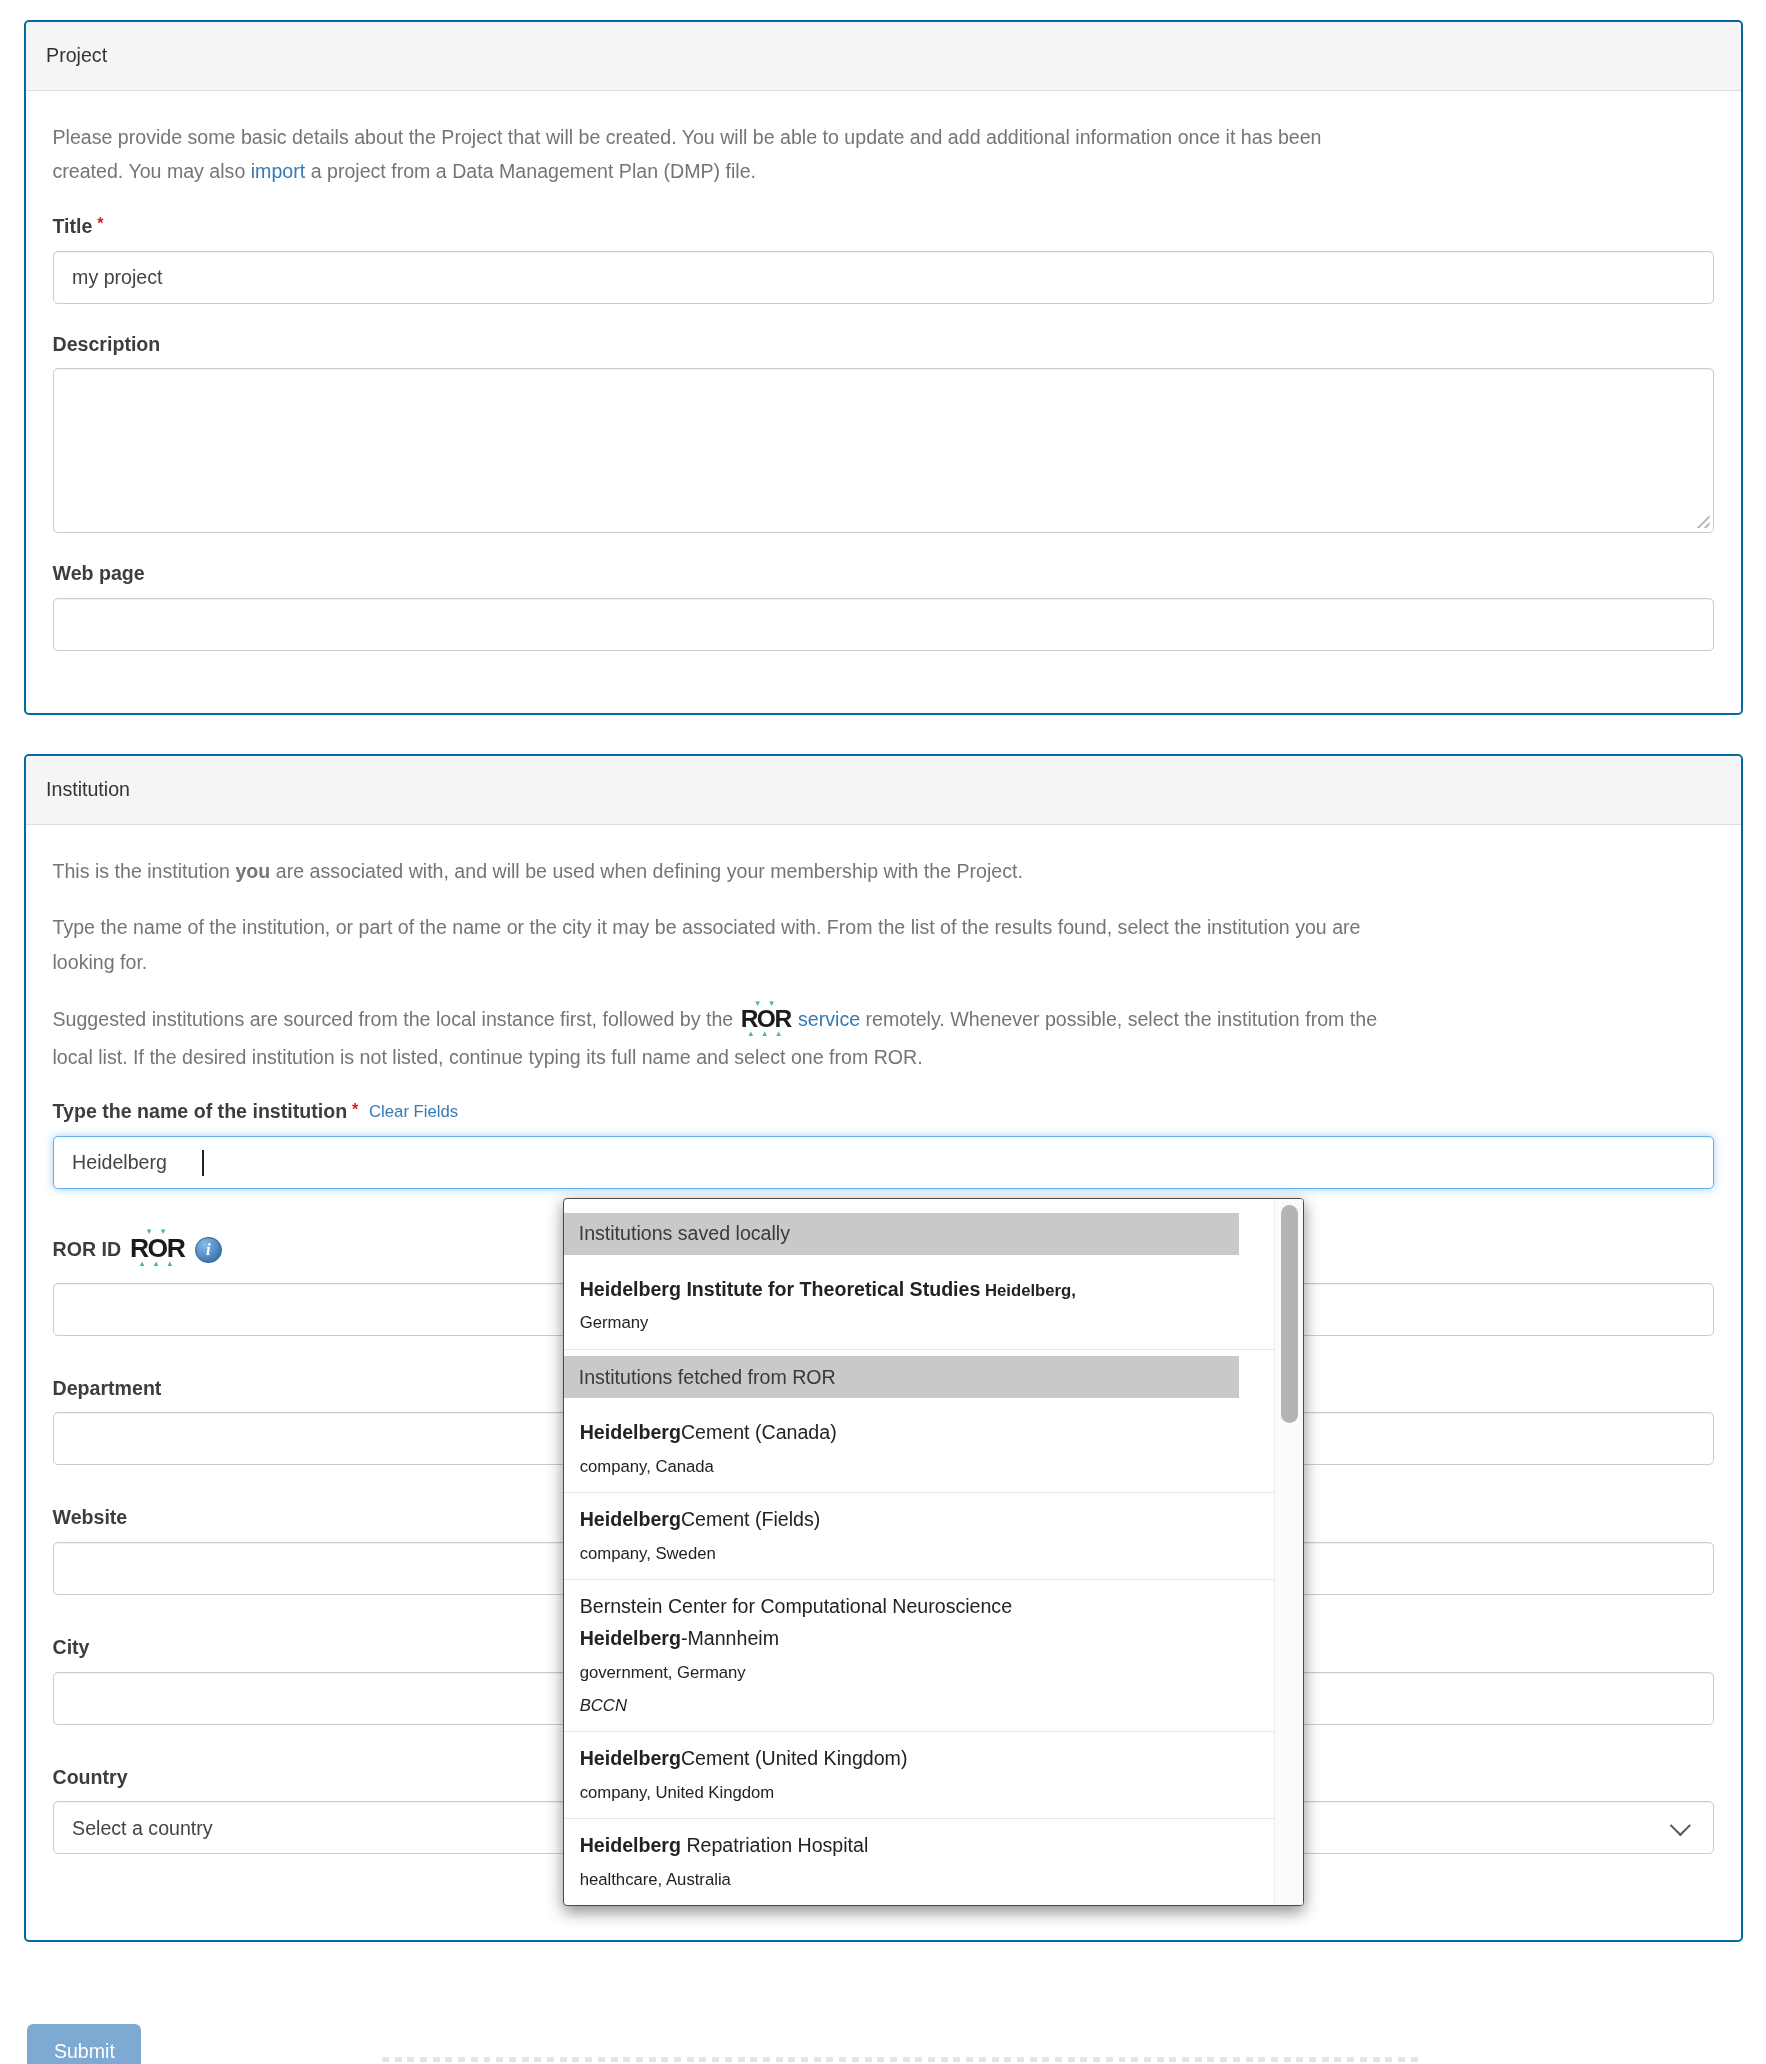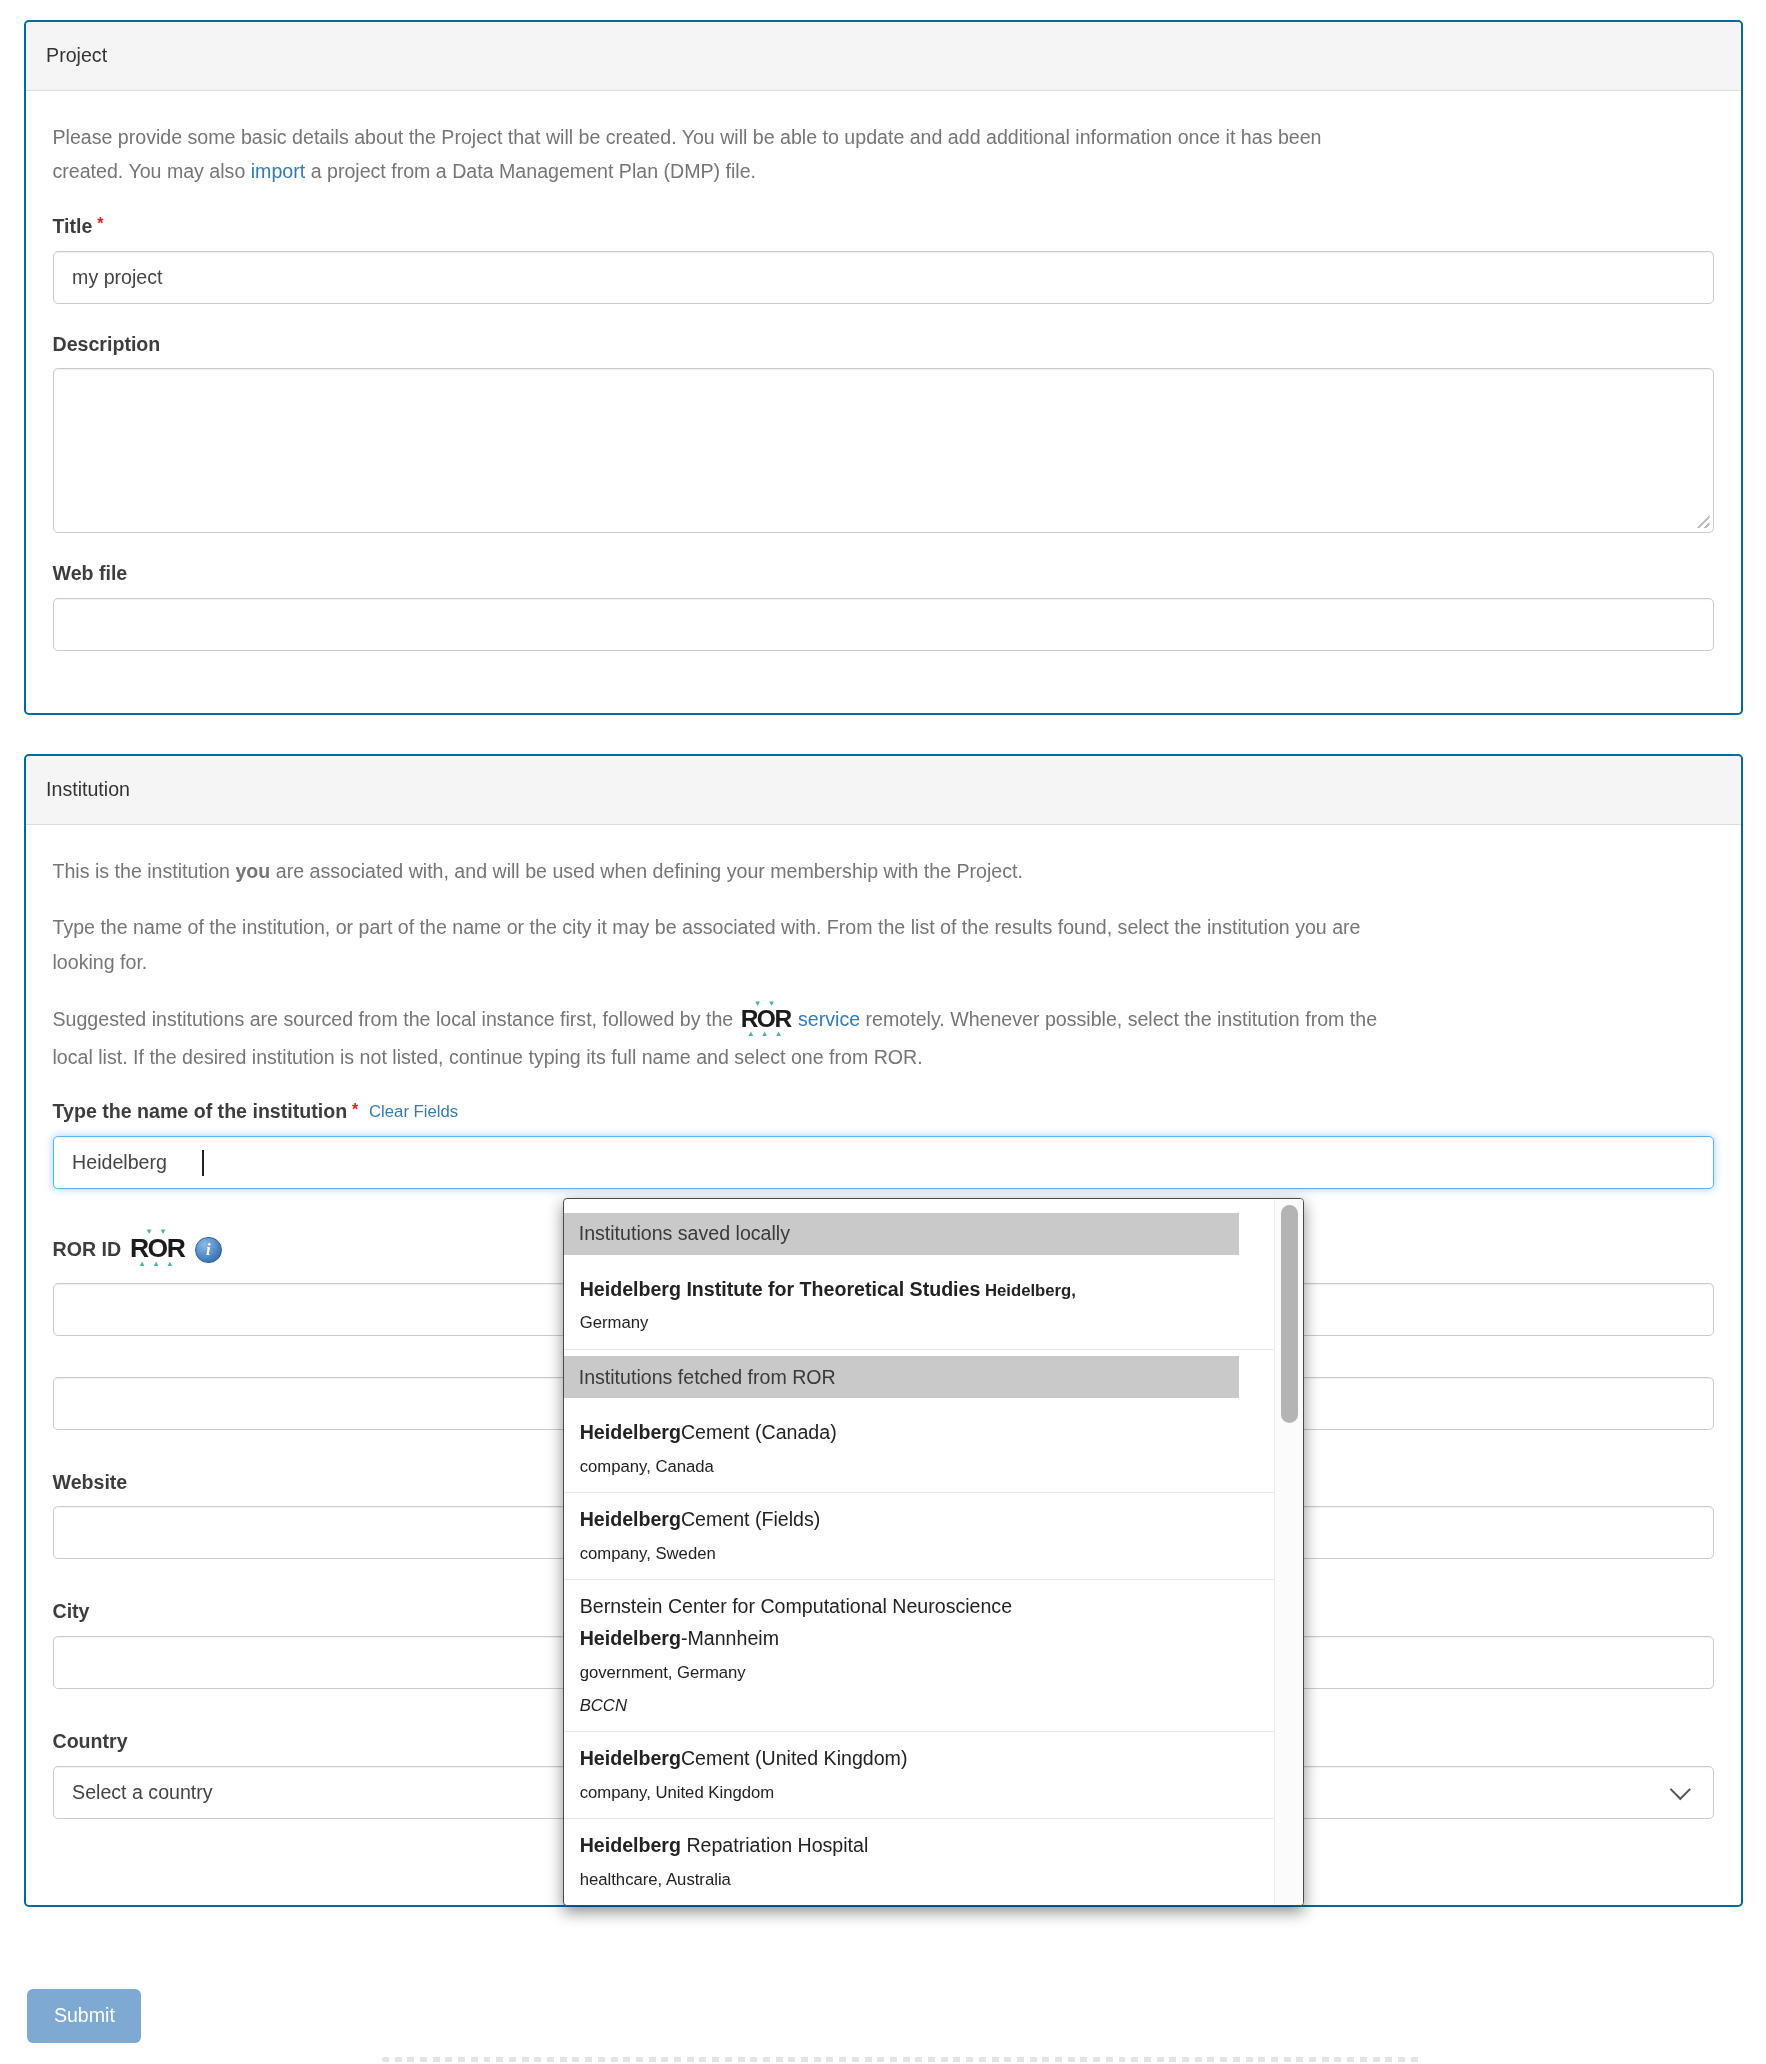--- a/index.html
+++ b/index.html
@@ -134,21 +134,21 @@
           <label class="ctrl">Description</label>
         </div>
         <div class="textarea-wrap">
           <textarea class="text-input" style=""></textarea>
           <span class="resize-grip"></span>
         </div>
       </div>
 
       <div class="form-group">
         <div class="label-row">
-          <label class="ctrl">Web file</label>
+          <label class="ctrl">Web page</label>
         </div>
         <input class="text-input" type="text" style="">
       </div>
     </div>
   </div>
 
   
   <div class="panel p2">
     <div class="panel-heading">Institution</div>
     <div class="panel-body pb-lg">
@@ -182,20 +182,23 @@
               <span class="ror-arrows">▼ ▼</span>
               <span class="ror-text">ROR</span>
               <span class="ror-arrows">▲ ▲ ▲</span>
             </span>
           <span class="info-icon">i</span>
         </div>
         <input class="text-input" type="text" style="">
       </div>
 
       <div class="form-group">
+        <div class="label-row">
+          <label class="ctrl">Department</label>
+        </div>
         <input class="text-input" type="text" style="">
       </div>
 
       <div class="form-group">
         <div class="label-row">
           <label class="ctrl">Website</label>
         </div>
         <input class="text-input" type="text" style="">
       </div>
 

